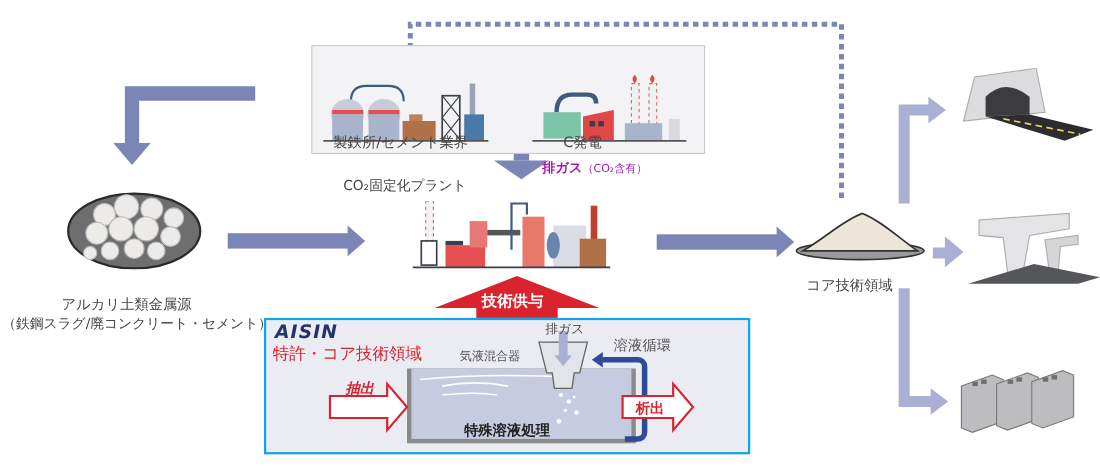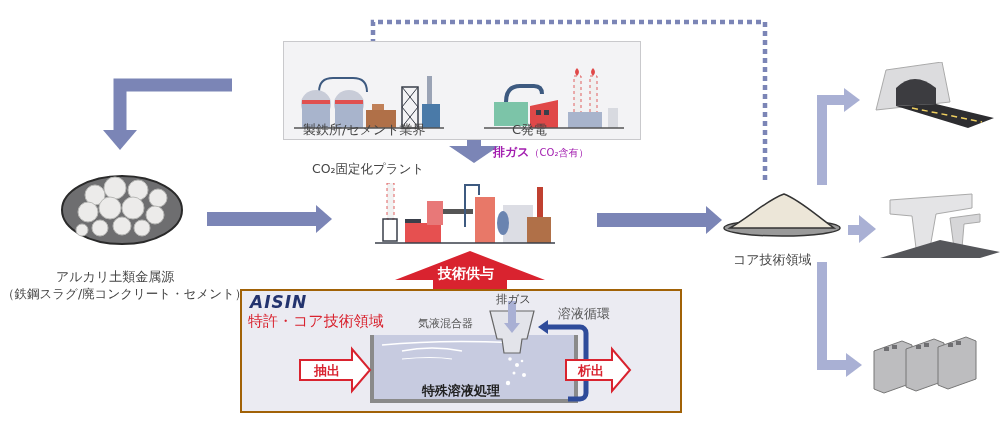--- a/index.html
+++ b/index.html
@@ -4,21 +4,21 @@
 <style>
   html, body { margin:0; padding:0; background:#ffffff; }
   body { width:1000px; height:430px; position:relative; overflow:hidden;
          font-family:"DejaVu Sans", sans-serif; color:#333; }
   .abs { position:absolute; }
   svg.layer { position:absolute; left:0; top:0; }
   .lbl { position:absolute; white-space:nowrap; font-size:12.5px; color:#444; }
   .src-box { position:absolute; left:283px; top:41px; width:356px; height:97px;
              background:#f3f3f5; border:1px solid #c9c9cc; }
   .aisin-box { position:absolute; left:240px; top:289px; width:442px; height:124px;
-               background:#ebebf2; border:2px solid #a16207; box-sizing:border-box; }
+               background:#ebebf2; border:2px solid #0ea5e9; box-sizing:border-box; }
 </style>
 </head>
 <body>
 
 <svg class="layer" width="1000" height="430">
 
   <path d="M765,180 L765,22 L373,22 L373,44" fill="none" stroke="#7b85b6" stroke-width="4.5" stroke-dasharray="5,4"></path>
   <polygon points="365,44 381,44 373,58" fill="#7b85b6"></polygon>
 
   <path d="M232,85 L120,85 L120,130" fill="none" stroke="#7b85b6" stroke-width="13"></path>
@@ -187,16 +187,16 @@
     <polygon points="306,29 306,43 296,36" fill="#2e4b9a"></polygon>
 
     <polygon points="58,69 110,69 110,58 128,79 110,100 110,89 58,89" fill="#ffffff" stroke="#d9232f" stroke-width="2"></polygon>
 
     <polygon points="324,69 370,69 370,58 388,79 370,100 370,89 324,89" fill="#ffffff" stroke="#d9232f" stroke-width="2"></polygon>
   </svg>
 
   <div class="lbl" style="left:254px;top:1px;font-size:11.5px;color:#444;">排ガス</div>
   <div class="lbl" style="left:176px;top:25px;font-size:11px;color:#555;">気液混合器</div>
   <div class="lbl" style="left:316px;top:14px;font-size:13px;color:#555;text-align:right;">溶液循環</div>
-  <div class="lbl" style="left:72px;top:71px;font-size:13px;font-weight:bold;color:#d9232f;">抽出</div>
+  <div class="lbl" style="left:72px;top:53px;font-size:13px;font-weight:bold;color:#d9232f;font-style:italic;">抽出</div>
   <div class="lbl" style="left:336px;top:71px;font-size:13px;font-weight:bold;color:#d9232f;text-align:center;">析出</div>
   <div class="lbl" style="left:180px;top:91px;font-size:13px;font-weight:bold;color:#222;text-align:right;">特殊溶液処理</div>
 </div>
 
 </body></html>

